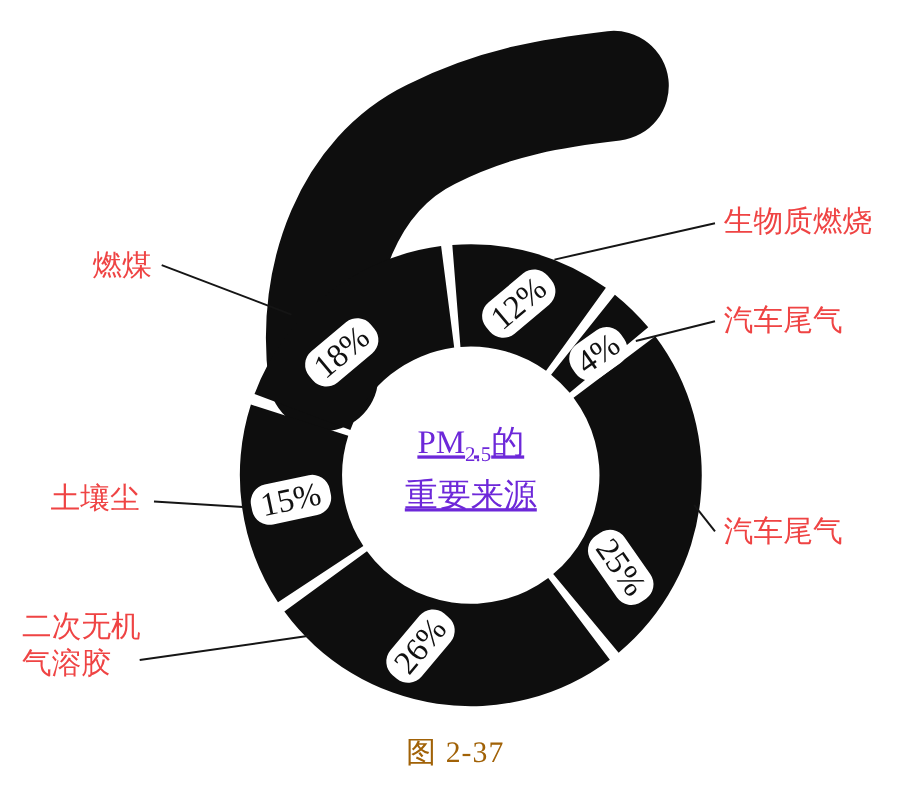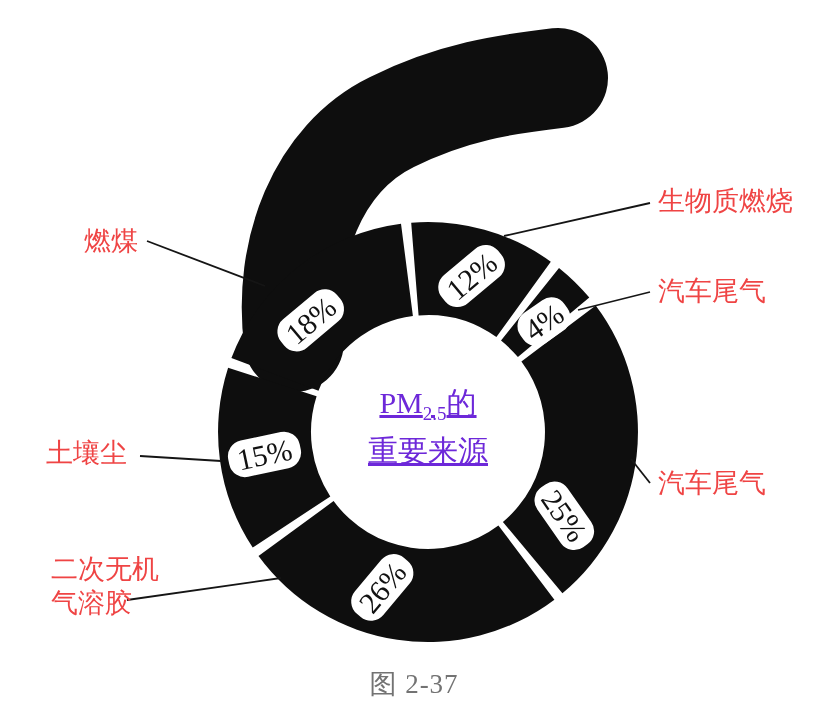--- a/index.html
+++ b/index.html
@@ -8,29 +8,29 @@
     position:relative;width:828px;height:718px;
     font-family:"Liberation Serif","DejaVu Serif",serif;color:#111;
     background:#ffffff;
   }
   .stage > svg{position:absolute;left:0;top:0;}
   svg text{font-family:"Liberation Serif","DejaVu Serif",serif;}
   .callout{
     position:absolute;font-size:27px;line-height:34px;color:#ef4444;
     white-space:nowrap;
   }
-  .callout.wrap{white-space:normal;margin-left:31px;}
+  .callout.wrap{white-space:normal;}
   .center-label{
     position:absolute;left:308px;top:384px;width:240px;text-align:center;
     font-size:30px;line-height:37px;color:#6d28d9;text-decoration:underline;
   }
   .center-label sub{font-size:19px;}
   .caption{
     position:absolute;left:0;right:0;top:666px;text-align:center;
-    font-size:27px;letter-spacing:1px;color:#737373;
+    font-size:27px;letter-spacing:1px;color:#a16207;
   }
 </style>
 </head>
 <body>
 
 <div class="stage">
 
   <svg width="828" height="718" viewBox="0 0 828 718">
     <g id="tail-layer">
         <path d="M 294 342 C 282 250 318 158 392 122 C 452 92 506 84 558 78" fill="none" stroke="#0e0e0e" stroke-width="100" stroke-linecap="round"></path>

